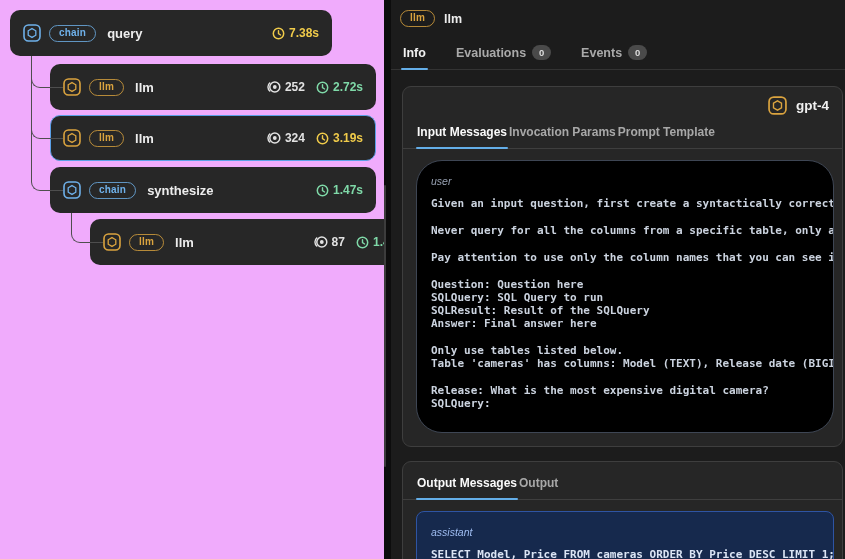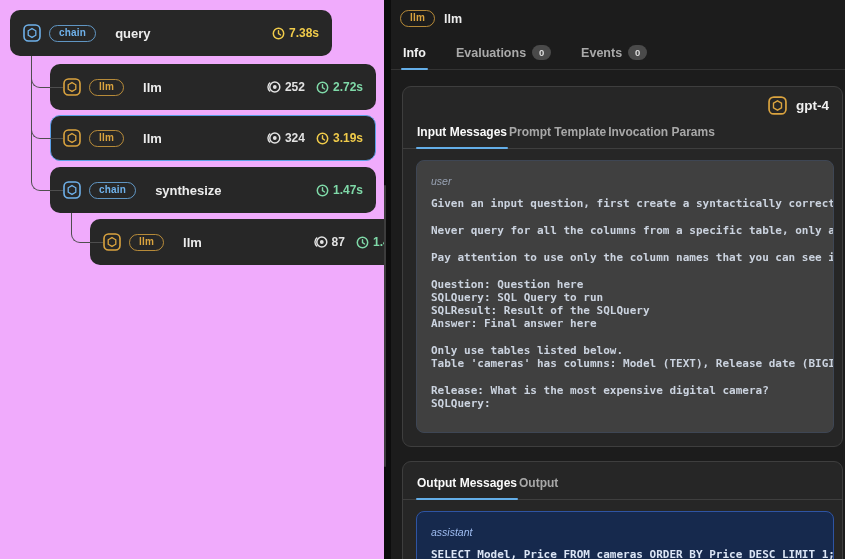--- a/index.html
+++ b/index.html
@@ -9,21 +9,21 @@
     -webkit-font-smoothing:antialiased;
   }
   
   .sidebar{position:absolute;left:0;top:0;width:384px;height:559px;background:#f0abfc;overflow:hidden;}
   .trace-row{
     position:absolute;height:46px;background:#272727;border:1px solid transparent;
     border-radius:10px;display:flex;align-items:center;gap:8px;padding:0 12px;
     box-sizing:border-box;cursor:pointer;z-index:2;
   }
   .trace-row.selected{border-color:#5A9FE6;}
-  .row-label{font-size:13px;font-weight:600;color:#EDEDED;margin-left:11px;white-space:nowrap;}
+  .row-label{font-size:13px;font-weight:600;color:#EDEDED;margin-left:3px;white-space:nowrap;}
   .pill{
     font-size:10px;font-weight:700;border:1px solid;border-radius:20px;
     padding:2px 9px 3px;line-height:1;white-space:nowrap;letter-spacing:.2px;
   }
   .pill.chain{color:#6FB1EA;border-color:rgba(111,177,234,.8);}
   .pill.llm{color:#DBA43F;border-color:rgba(219,164,63,.8);}
   .metrics{margin-left:auto;display:flex;align-items:center;gap:11px;flex-shrink:0;text-align:center;}
   .metric{display:flex;align-items:center;gap:4px;font-size:12px;font-weight:700;white-space:nowrap;}
   .metric.tokens{color:#E2E2E2;}
   .elbow{position:absolute;border-left:1.5px solid #4E4E4E;border-bottom:1.5px solid #4E4E4E;
@@ -44,21 +44,21 @@
   .card.output{margin-top:14px;}
   .card-header{display:flex;align-items:center;gap:9px;padding:9px 13px 5px;justify-content:flex-end;}
   .card-title{font-size:13.5px;font-weight:700;color:#F0F0F0;}
   .card-tabs{display:flex;padding:0 13px;border-bottom:1px solid #3E3E3E;}
   .card-tabs.output-tabs{padding-top:9px;}
   .card-tab{font-size:12px;font-weight:700;color:#A8A8A8;padding:5px 1px 9px;position:relative;cursor:pointer;white-space:nowrap;}
   .card-tab.active{color:#FAFAFA;}
   .card-tab.active::after{content:"";position:absolute;left:0;right:0;bottom:-1px;height:2px;background:#64AEE8;border-radius:2px;}
   .card-body{padding:11px 8px 13px 13px;}
   .msg{border-radius:8px;border:1px solid;padding:14px 14px 22px;overflow:hidden;}
-  .msg.user{background:#404040;border-color:#3E4654;}
+  .msg.user{background:#000000;border-color:#3E4654;border-radius:26px;}
   .msg.assistant{background:#16294D;border-color:#2E54A3;min-height:110px;}
   .msg-role{font-size:10.5px;font-style:italic;color:#98A2B3;margin-bottom:10px;}
   .msg.assistant .msg-role{color:#9FBDF2;}
   .para{font-family:"DejaVu Sans Mono",monospace;font-size:11px;line-height:13px;font-weight:bold;
         color:#CBD3DF;white-space:pre;margin:0 0 14px;}
   .para:last-child{margin-bottom:0;}
   .msg.assistant .para{color:#DBE5F5;}
   .icon-wrap{display:inline-flex;align-items:center;}
 </style>
 </head>
@@ -221,22 +221,22 @@
       <span class="icon-wrap" id="model-icon">
           <svg width="19" height="19" viewBox="0 0 18 18" fill="none">
      <rect x="1" y="1" width="16" height="16" rx="4.5" stroke="#DBA43F" stroke-width="1.6"></rect>
      <path d="M9 4.6 L12.8 6.8 L12.8 11.2 L9 13.4 L5.2 11.2 L5.2 6.8 Z" stroke="#DBA43F" stroke-width="1.3" fill="none"></path>
    </svg>
         </span>
       <span class="card-title">gpt-4</span>
     </div>
     <div class="card-tabs" id="model-tabs">
         <div class="card-tab active"><span>Input Messages</span></div>
+        <div class="card-tab"><span>Invocation Params</span></div>
         <div class="card-tab"><span>Prompt Template</span></div>
-        <div class="card-tab"><span>Invocation Params</span></div>
       </div>
     <div class="card-body">
       <div class="msg user">
         <div class="msg-role">user</div>
         <div id="user-paras">
             <div class="para">Given an input question, first create a syntactically correct </div>
             <div class="para">Never query for all the columns from a specific table, only as</div>
             <div class="para">Pay attention to use only the column names that you can see in</div>
             <div class="para">Question: Question here
 SQLQuery: SQL Query to run

